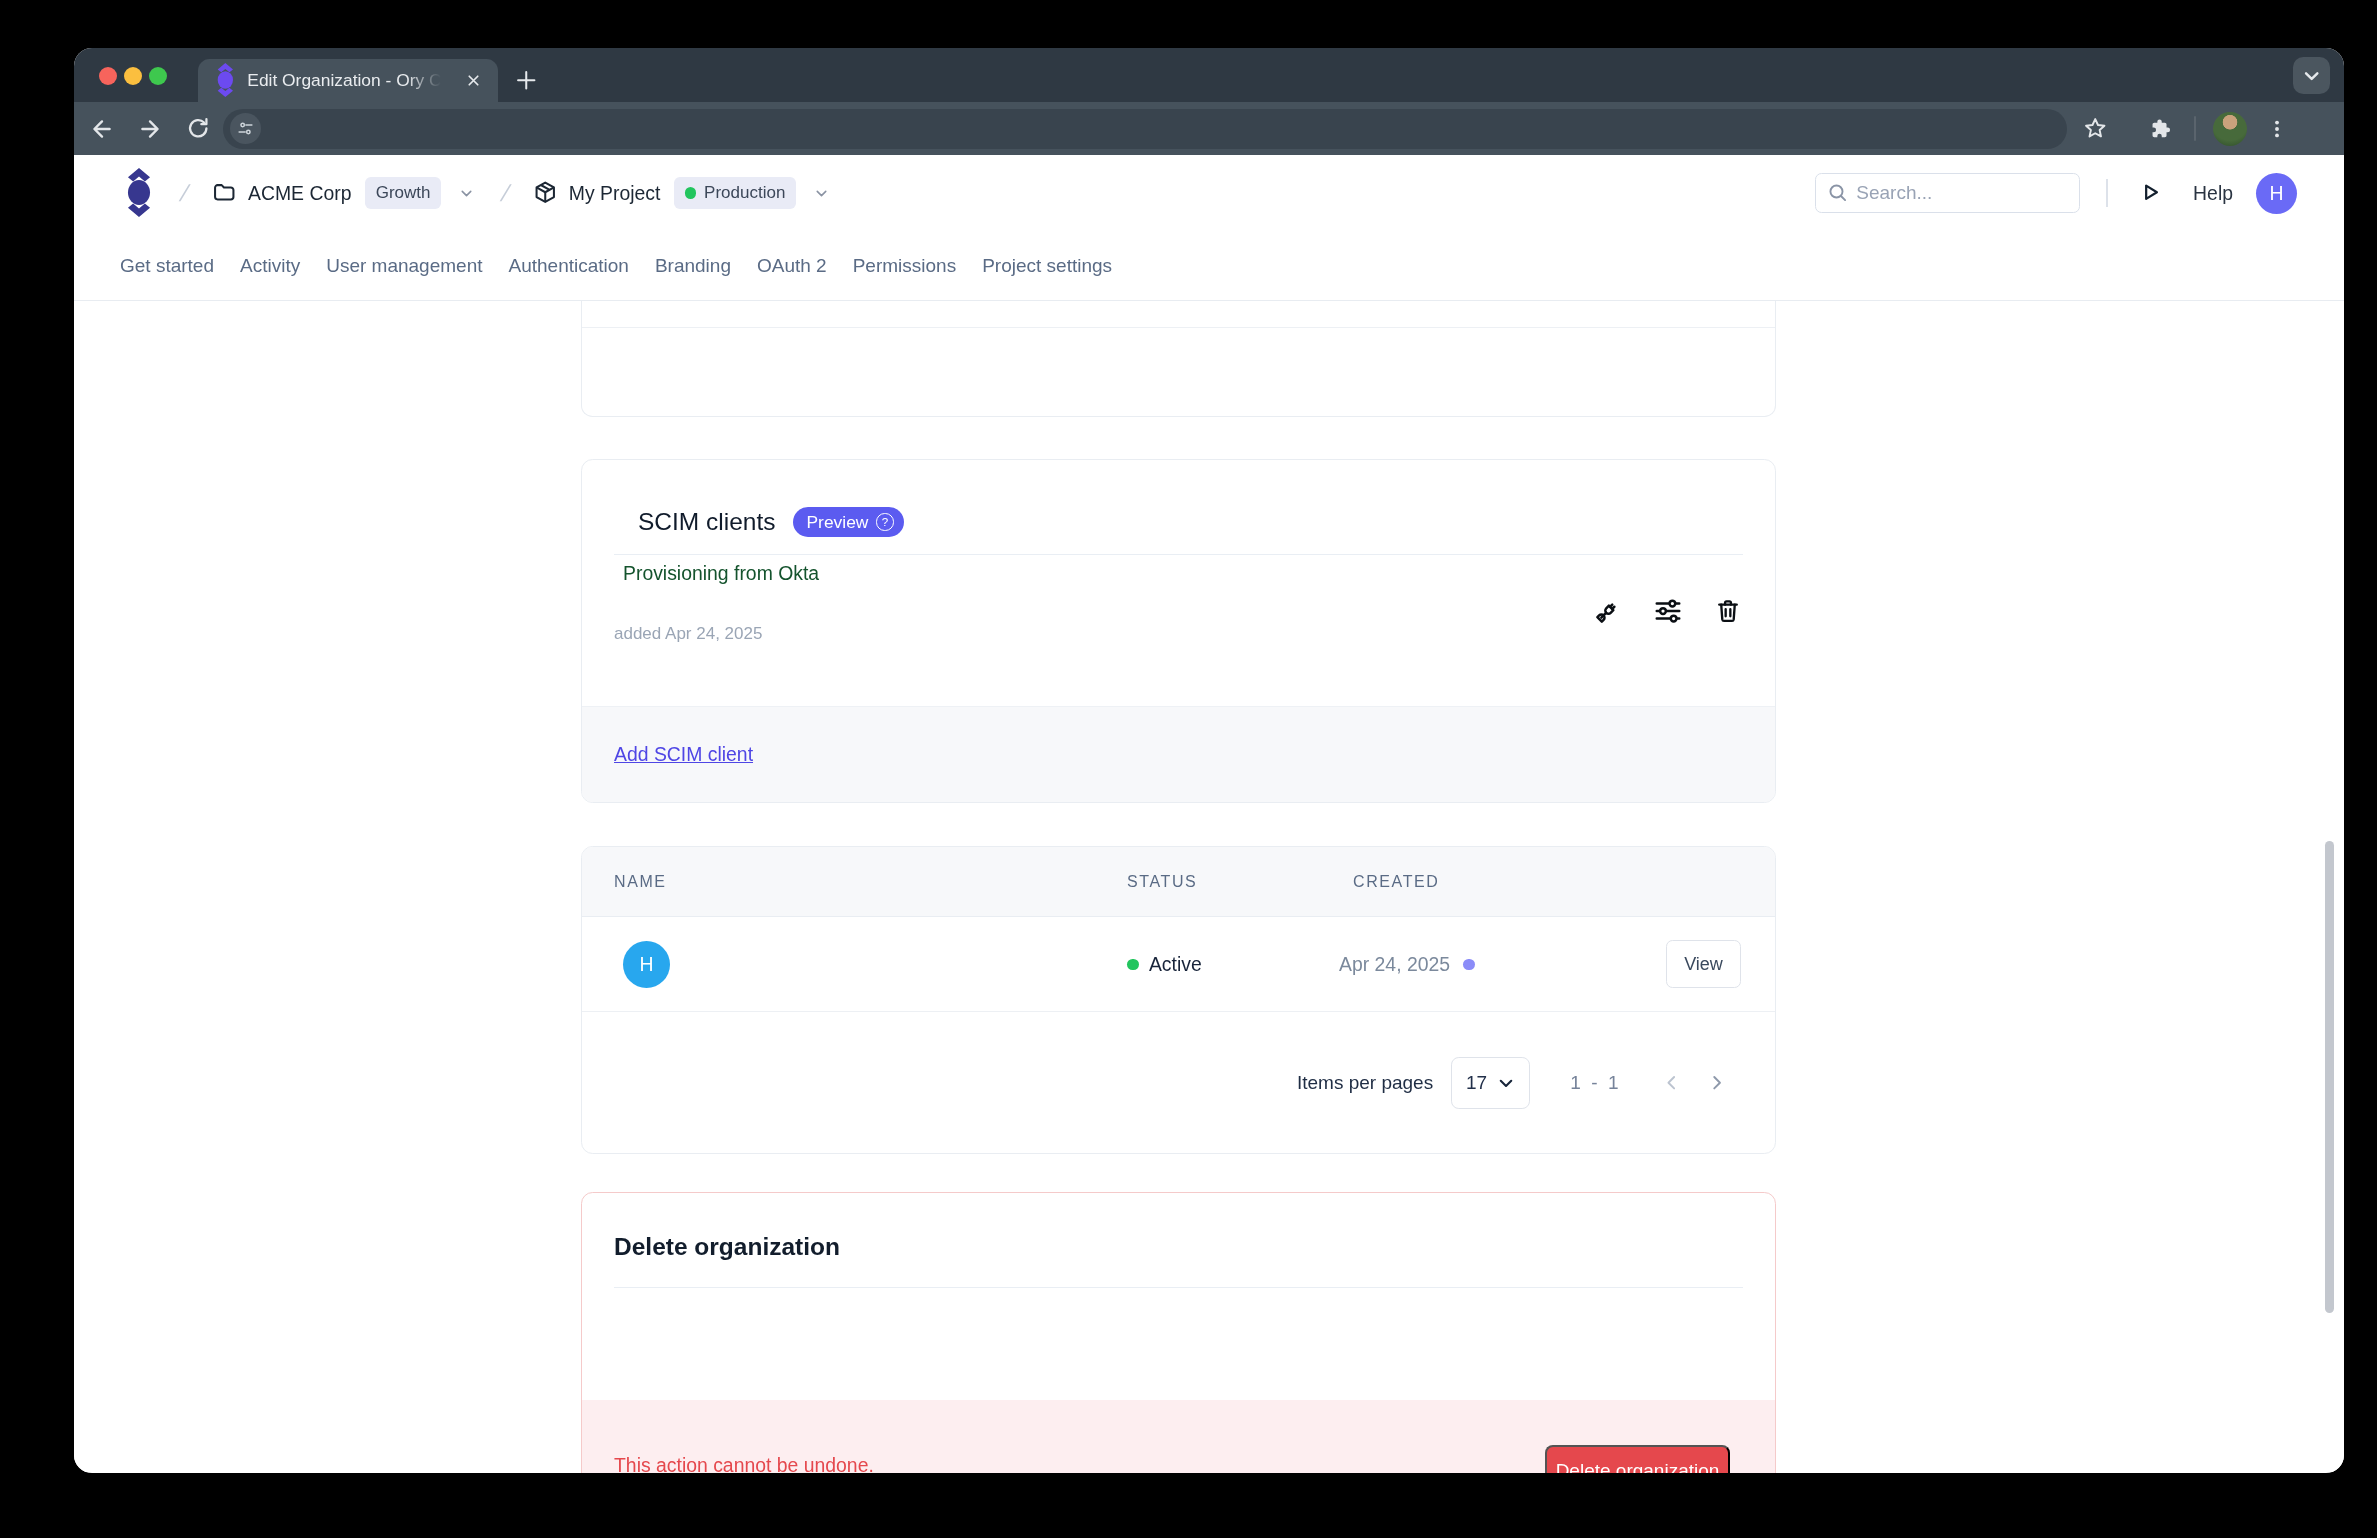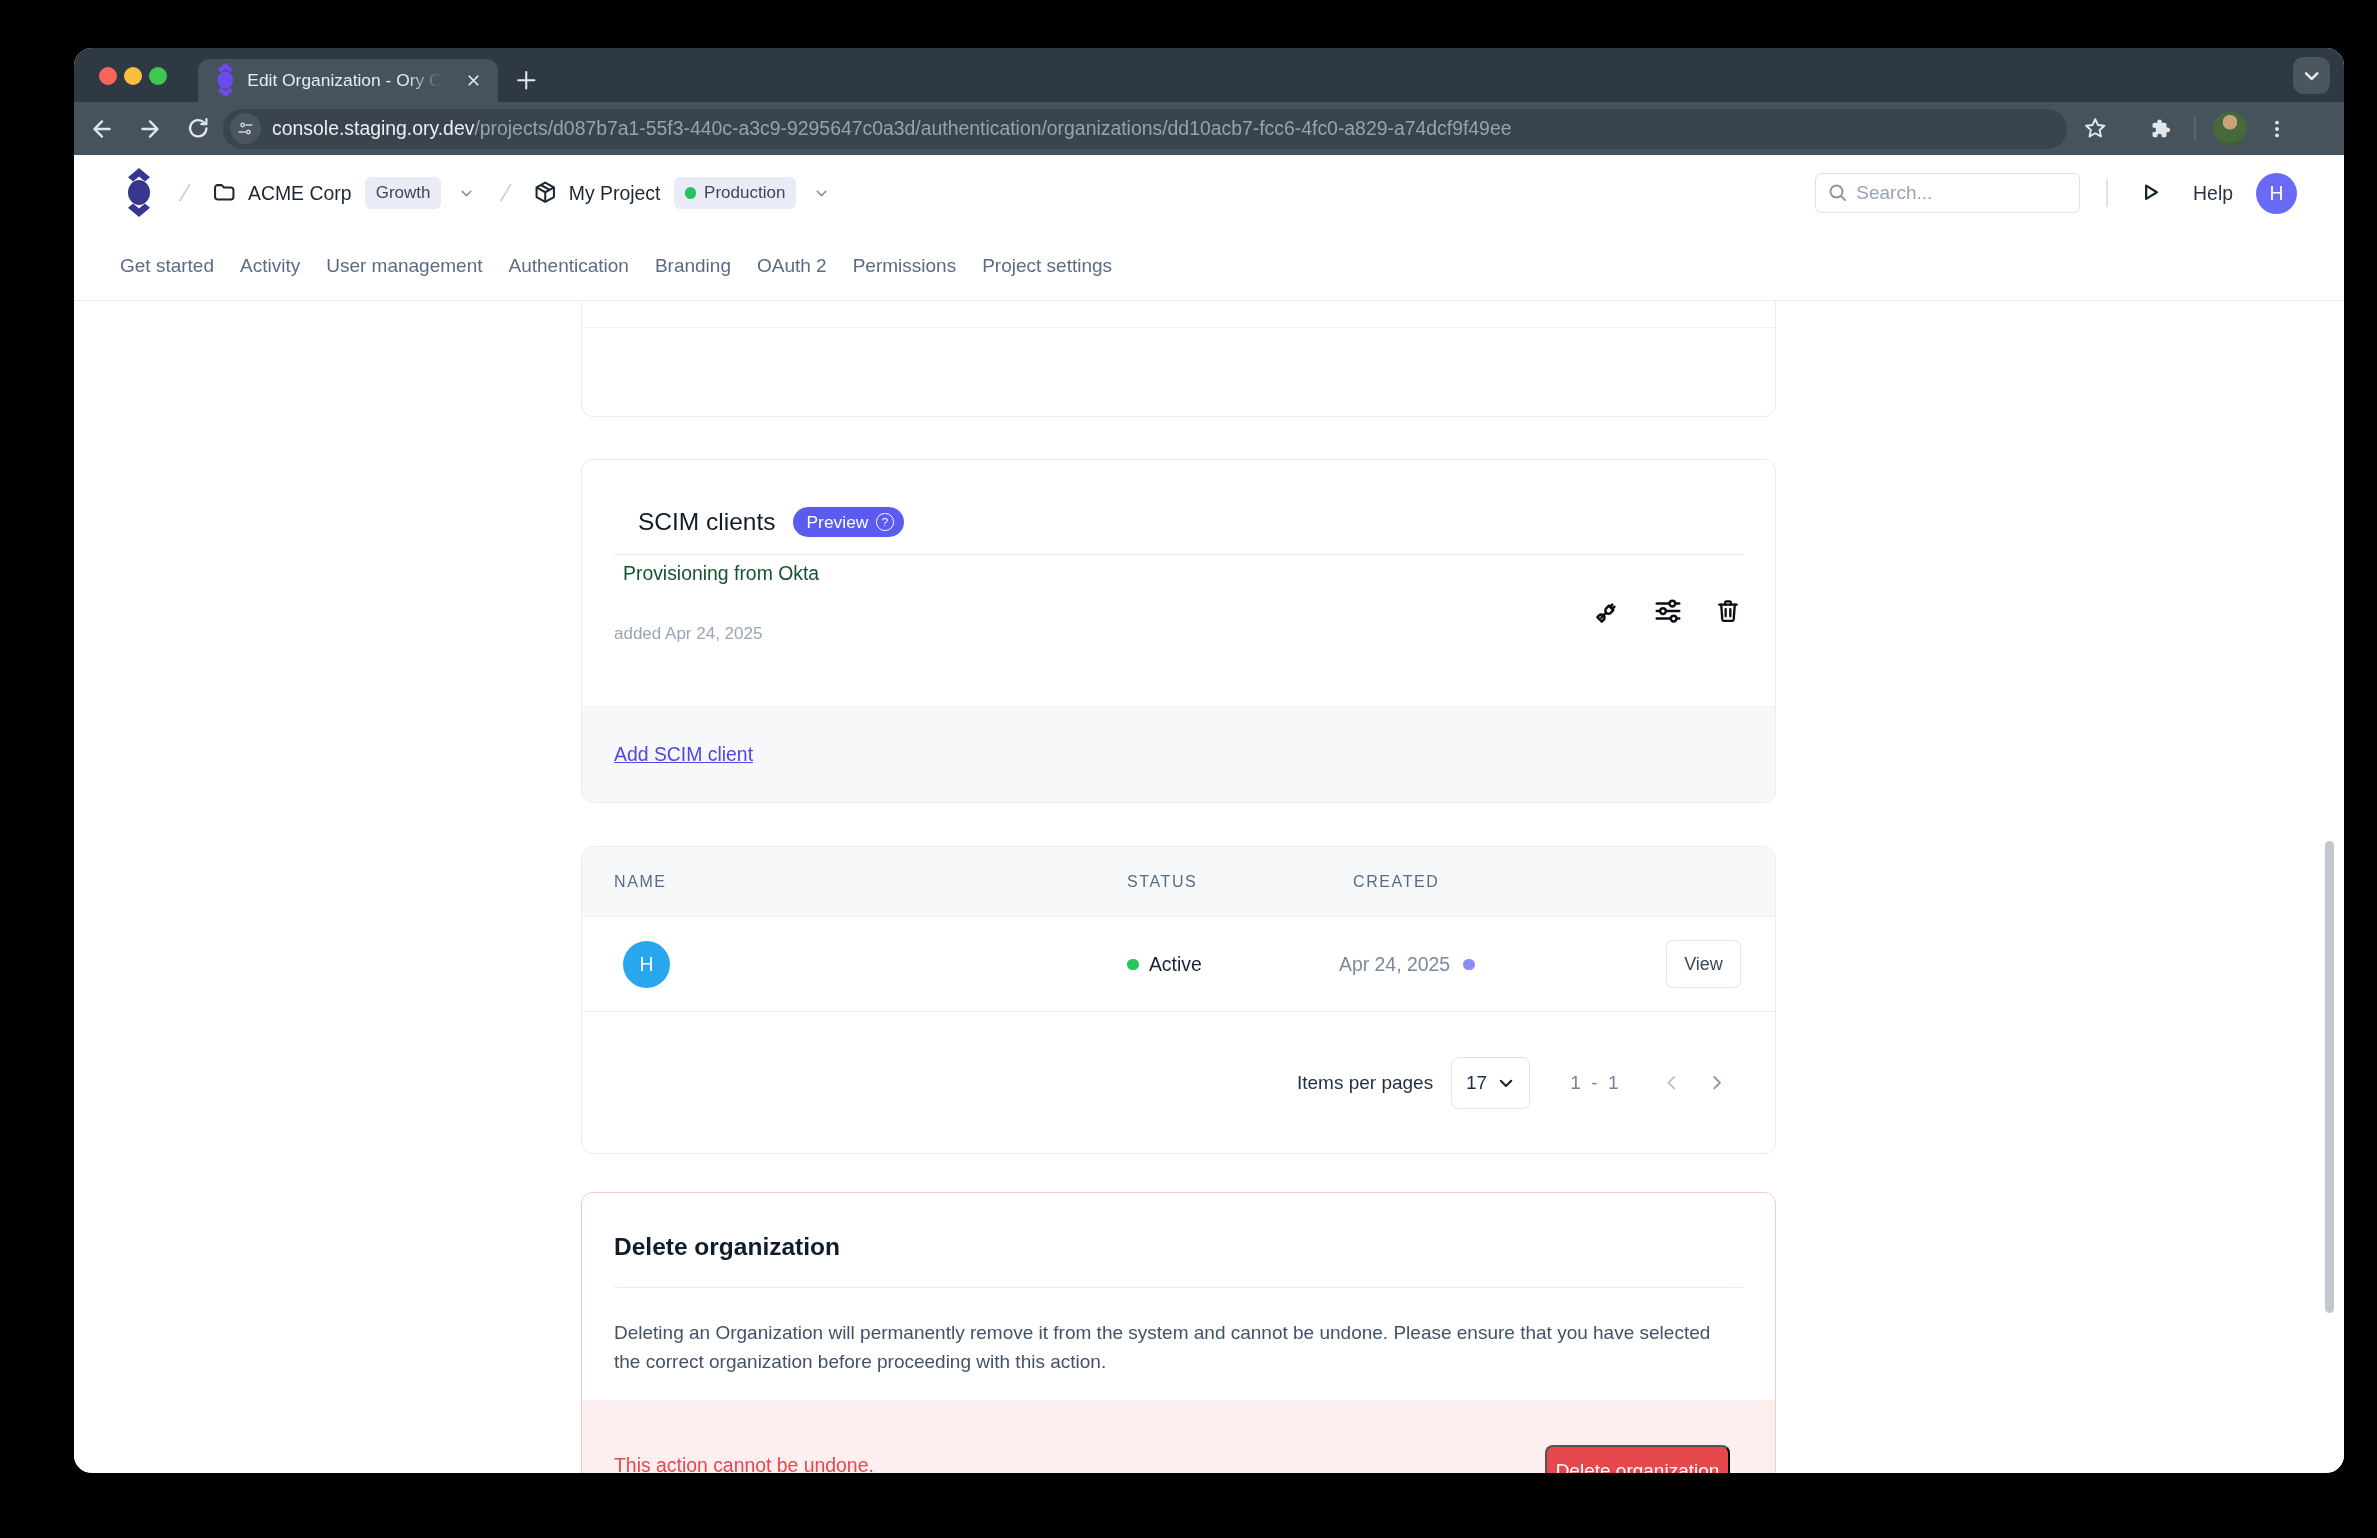--- a/index.html
+++ b/index.html
@@ -159,21 +159,20 @@
     </div>
     <div class="urlbar">
       <span class="siteinfo">
         <svg width="17" height="17" viewBox="0 0 24 24" stroke="#cdd4da" stroke-width="2.2" fill="none" stroke-linecap="round">
             <circle cx="8" cy="7" r="2.4"></circle>
             <path d="M12.5 7H21"></path>
             <circle cx="16" cy="17" r="2.4"></circle>
             <path d="M3 17h8.5"></path>
           </svg>
       </span>
-      <span class="url-text"><span class="url-host">console.staging.ory.dev</span><span class="url-path">/projects/d087b7a1-55f3-440c-a3c9-9295647c0a3d/authentication/organizations/dd10acb7-fcc6-4fc0-a829-a74dcf9f49ee</span></span>
     </div>
     <div class="tool-ic ic-star">
       <svg width="24.5" height="24.5" viewBox="0 0 24 24">
           <path d="M12 3l2.7 5.8 6.3.7-4.7 4.3 1.3 6.2L12 16.9 6.4 20l1.3-6.2L3 9.5l6.3-.7z" stroke="#e3e6e9" stroke-width="1.9" fill="none" stroke-linejoin="round"></path>
         </svg>
     </div>
     <div class="tool-ic ic-puzzle">
       <svg width="23" height="23" viewBox="0 0 24 24">
           <path d="M19.5 11h-1.2V7.8c0-1-.8-1.8-1.8-1.8h-3.2V4.8a2.3 2.3 0 1 0-4.6 0V6H5.5c-1 0-1.8.8-1.8 1.8V11h1.2a2.5 2.5 0 1 1 0 5H3.7v3.2c0 1 .8 1.8 1.8 1.8h3.2v-1.2a2.3 2.3 0 1 1 4.6 0V21h3.2c1 0 1.8-.8 1.8-1.8V16h1.2a2.5 2.5 0 1 0 0-5z" fill="#e3e6e9"></path>
         </svg>
@@ -348,21 +347,20 @@
           <svg width="19.4" height="19.4" viewBox="0 0 24 24">
               <path d="M9 5l7 7-7 7" stroke="#8e99ab" stroke-width="2.4" fill="none" stroke-linecap="round" stroke-linejoin="round"></path>
             </svg>
         </span>
       </div>
     </section>
 
     <section class="card card-danger">
       <h2 class="danger-title">Delete organization</h2>
       <div class="hr danger-hr"></div>
-      <p class="danger-desc">Deleting an Organization will permanently remove it from the system and cannot be undone. Please ensure that you have selected the correct organization before proceeding with this action.</p>
       <div class="danger-band">
         <span class="danger-warning">This action cannot be undone.</span>
         <button class="danger-btn">Delete organization</button>
       </div>
     </section>
 
     <div class="scrollbar-thumb"></div>
   </div>
 </div>
 

